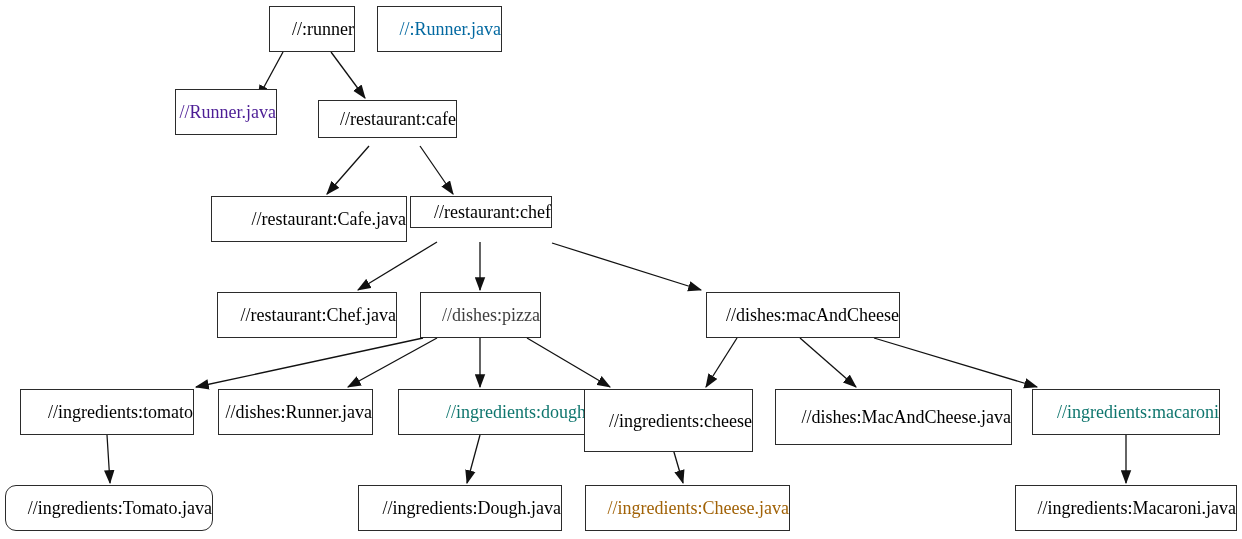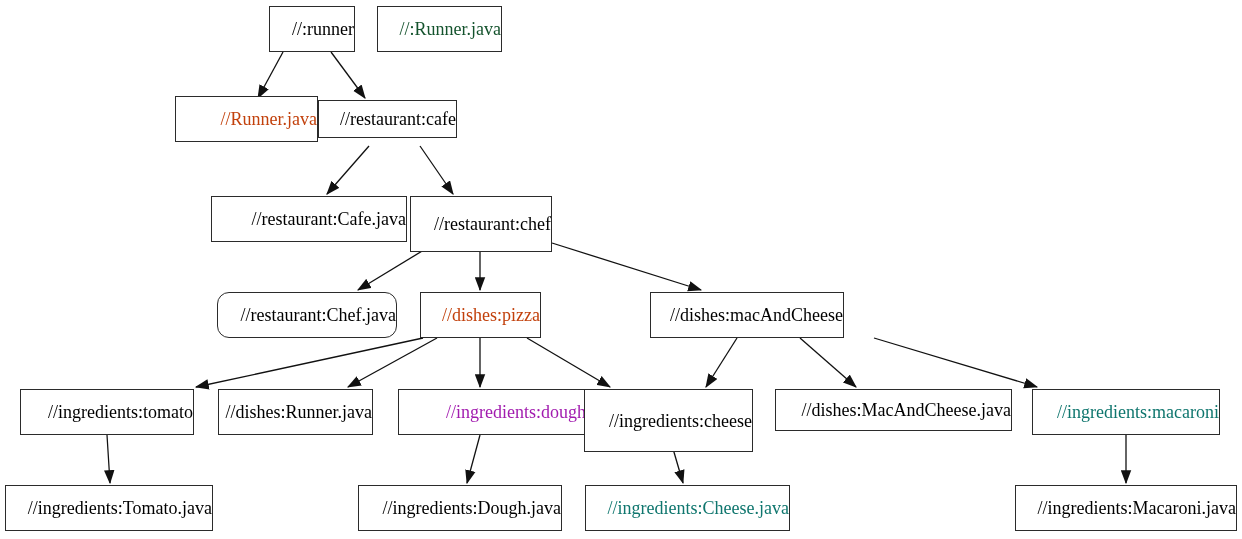--- a/index.html
+++ b/index.html
@@ -64,68 +64,68 @@
         <line x1="107" y1="435" x2="110" y2="483" stroke="#111111" stroke-width="1.3" marker-end="url(#arrowhead)"></line>
         <line x1="480" y1="435" x2="467" y2="483" stroke="#111111" stroke-width="1.3" marker-end="url(#arrowhead)"></line>
         <line x1="669" y1="435" x2="683" y2="483" stroke="#111111" stroke-width="1.3" marker-end="url(#arrowhead)"></line>
         <line x1="1126" y1="435" x2="1126" y2="483" stroke="#111111" stroke-width="1.3" marker-end="url(#arrowhead)"></line>
       </g>
   </svg>
   <div id="nodes">
       <div class="node" style="left: 269px; top: 6px; width: 86px; height: 46px; border-color: rgb(43, 43, 43); background: rgb(255, 255, 255); color: rgb(0, 0, 0);">
         <span>//:runner</span>
       </div>
-      <div class="node" style="left: 377px; top: 6px; width: 125px; height: 46px; border-color: rgb(43, 43, 43); background: rgb(255, 255, 255); color: #14532d;">
+      <div class="node" style="left: 377px; top: 6px; width: 125px; height: 46px; border-color: rgb(43, 43, 43); background: rgb(255, 255, 255); color: #0369a1;">
         <span>//:Runner.java</span>
       </div>
-      <div class="node" style="left: 175px; top: 96px; width: 143px; height: 46px; border-color: rgb(43, 43, 43); background: rgb(255, 255, 255); color: #c2410c;">
+      <div class="node" style="left: 175px; top: 89px; width: 102px; height: 46px; border-color: rgb(43, 43, 43); background: rgb(255, 255, 255); color: #4c1d95;">
         <span>//Runner.java</span>
       </div>
       <div class="node" style="left: 318px; top: 100px; width: 139px; height: 38px; border-color: rgb(43, 43, 43); background: rgb(255, 255, 255); color: rgb(0, 0, 0);">
         <span>//restaurant:cafe</span>
       </div>
       <div class="node" style="left: 211px; top: 196px; width: 196px; height: 46px; border-color: rgb(43, 43, 43); background: rgb(255, 255, 255); color: rgb(0, 0, 0);">
         <span>//restaurant:Cafe.java</span>
       </div>
-      <div class="node" style="left: 410px; top: 196px; width: 142px; height: 56px; border-color: rgb(43, 43, 43); background: rgb(255, 255, 255); color: rgb(0, 0, 0);">
+      <div class="node" style="left: 410px; top: 196px; width: 142px; height: 32px; border-color: rgb(43, 43, 43); background: rgb(255, 255, 255); color: rgb(0, 0, 0);">
         <span>//restaurant:chef</span>
       </div>
-      <div class="node" style="left: 217px; top: 292px; width: 180px; height: 46px; border-color: rgb(43, 43, 43); background: rgb(255, 255, 255); color: rgb(0, 0, 0); border-radius: 12px;">
+      <div class="node" style="left: 217px; top: 292px; width: 180px; height: 46px; border-color: rgb(43, 43, 43); background: rgb(255, 255, 255); color: rgb(0, 0, 0);">
         <span>//restaurant:Chef.java</span>
       </div>
-      <div class="node" style="left: 420px; top: 292px; width: 121px; height: 46px; border-color: rgb(43, 43, 43); background: rgb(255, 255, 255); color: #c2410c;">
+      <div class="node" style="left: 420px; top: 292px; width: 121px; height: 46px; border-color: rgb(43, 43, 43); background: rgb(255, 255, 255); color: #404040;">
         <span>//dishes:pizza</span>
       </div>
-      <div class="node" style="left: 650px; top: 292px; width: 194px; height: 46px; border-color: rgb(43, 43, 43); background: rgb(255, 255, 255); color: rgb(0, 0, 0);">
+      <div class="node" style="left: 706px; top: 292px; width: 194px; height: 46px; border-color: rgb(43, 43, 43); background: rgb(255, 255, 255); color: rgb(0, 0, 0);">
         <span>//dishes:macAndCheese</span>
       </div>
       <div class="node" style="left: 20px; top: 389px; width: 174px; height: 46px; border-color: rgb(43, 43, 43); background: rgb(255, 255, 255); color: rgb(0, 0, 0);">
         <span>//ingredients:tomato</span>
       </div>
       <div class="node" style="left: 218px; top: 389px; width: 155px; height: 46px; border-color: rgb(43, 43, 43); background: rgb(255, 255, 255); color: rgb(0, 0, 0);">
         <span>//dishes:Runner.java</span>
       </div>
-      <div class="node" style="left: 398px; top: 389px; width: 189px; height: 46px; border-color: rgb(43, 43, 43); background: rgb(255, 255, 255); color: #a21caf;">
+      <div class="node" style="left: 398px; top: 389px; width: 189px; height: 46px; border-color: rgb(43, 43, 43); background: rgb(255, 255, 255); color: #0f766e;">
         <span>//ingredients:dough</span>
       </div>
       <div class="node" style="left: 584px; top: 389px; width: 169px; height: 63px; border-color: rgb(43, 43, 43); background: rgb(255, 255, 255); color: rgb(0, 0, 0);">
         <span>//ingredients:cheese</span>
       </div>
-      <div class="node" style="left: 775px; top: 389px; width: 237px; height: 42px; border-color: rgb(43, 43, 43); background: rgb(255, 255, 255); color: rgb(0, 0, 0);">
+      <div class="node" style="left: 775px; top: 389px; width: 237px; height: 56px; border-color: rgb(43, 43, 43); background: rgb(255, 255, 255); color: rgb(0, 0, 0);">
         <span>//dishes:MacAndCheese.java</span>
       </div>
       <div class="node" style="left: 1032px; top: 389px; width: 188px; height: 46px; border-color: rgb(43, 43, 43); background: rgb(255, 255, 255); color: #0f766e;">
         <span>//ingredients:macaroni</span>
       </div>
-      <div class="node" style="left: 5px; top: 485px; width: 208px; height: 46px; border-color: rgb(43, 43, 43); background: rgb(255, 255, 255); color: rgb(0, 0, 0);">
+      <div class="node" style="left: 5px; top: 485px; width: 208px; height: 46px; border-color: rgb(43, 43, 43); background: rgb(255, 255, 255); color: rgb(0, 0, 0); border-radius: 11px;">
         <span>//ingredients:Tomato.java</span>
       </div>
       <div class="node" style="left: 358px; top: 485px; width: 204px; height: 46px; border-color: rgb(43, 43, 43); background: rgb(255, 255, 255); color: rgb(0, 0, 0);">
         <span>//ingredients:Dough.java</span>
       </div>
-      <div class="node" style="left: 585px; top: 485px; width: 205px; height: 46px; border-color: rgb(43, 43, 43); background: rgb(255, 255, 255); color: #0f766e;">
+      <div class="node" style="left: 585px; top: 485px; width: 205px; height: 46px; border-color: rgb(43, 43, 43); background: rgb(255, 255, 255); color: #a16207;">
         <span>//ingredients:Cheese.java</span>
       </div>
       <div class="node" style="left: 1015px; top: 485px; width: 222px; height: 46px; border-color: rgb(43, 43, 43); background: rgb(255, 255, 255); color: rgb(0, 0, 0);">
         <span>//ingredients:Macaroni.java</span>
       </div>
     </div>
 </div>
 
 </body></html>

